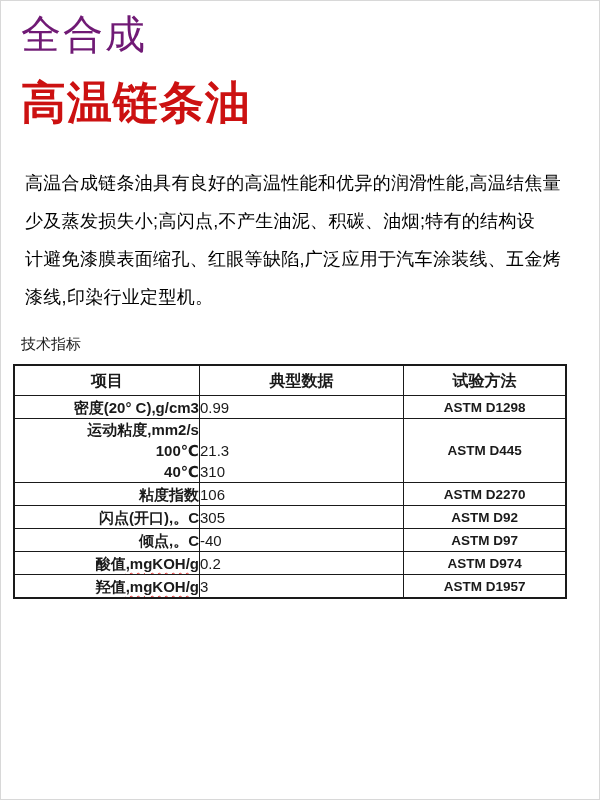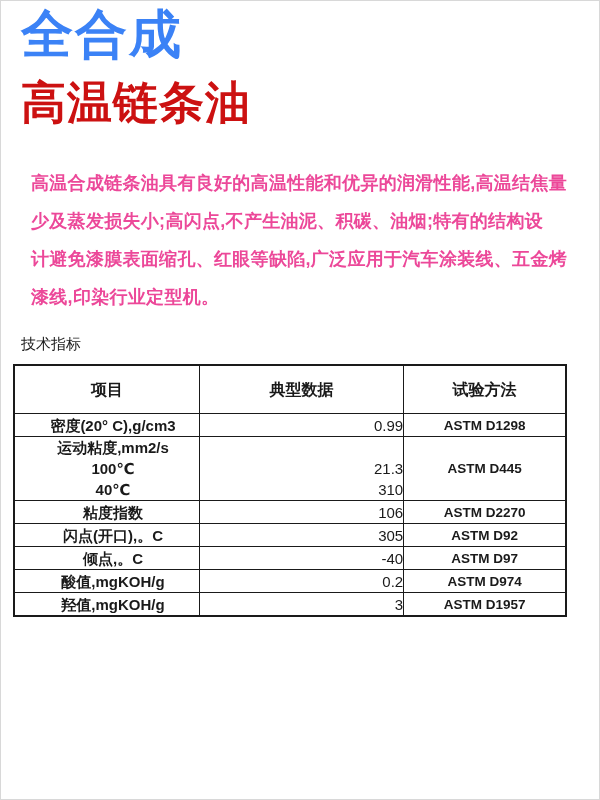--- a/index.html
+++ b/index.html
@@ -8,36 +8,36 @@
     background:#ffffff;
     border:1px solid #d8d8d8;
     box-sizing:border-box;
     overflow:hidden;
     font-family:"Liberation Sans","DejaVu Sans",sans-serif;
     color:#1a1a1a;
   }
   .content{padding:6px 18px 0 20px;}
 
   .title-black{
-    font-size:52px;font-weight:700;line-height:50px;
-    margin:2px 0 0 0;color:#3b82f6;letter-spacing:2px;
+    font-size:40px;font-weight:400;line-height:50px;
+    margin:2px 0 0 0;color:#701a75;letter-spacing:2px;
   }
   .title-red{
     font-size:45px;font-weight:700;line-height:54px;
     margin:32px 0 0 0;letter-spacing:1px;
   }
 
   .bodytext{margin:34px 0 0 0;}
   .section-heading{
     font-size:17px;line-height:38px;margin:0;font-weight:400;
     white-space:pre-line;
   }
   .para{
-    font-size:18px;line-height:38px;margin:10px;font-weight:700;
-    letter-spacing:0.3px;white-space:pre-line;color:#ec4899;
+    font-size:18px;line-height:38px;margin:4px;font-weight:400;
+    letter-spacing:0.3px;white-space:pre-line;color:#000000;
   }
 
   .table-heading{
     font-size:15px;line-height:20px;margin:18px 0 0 0;font-weight:400;
   }
 
   table.tech{
     border-collapse:collapse;
     margin:10px 0 0 -8px;
     width:554px;
@@ -45,38 +45,39 @@
   }
   table.tech th, table.tech td{
     border:1.5px solid #1a1a1a;
     vertical-align:middle;
     white-space:pre-line;
     overflow:hidden;
   }
   table.tech{border:2px solid #1a1a1a;}
   th.col-head{
     font-size:16px;font-weight:700;height:21px;
-    text-align:center;padding:13px;line-height:20px;
+    text-align:center;padding:4px;line-height:20px;
   }
   td.item-cell{
-    font-size:15px;font-weight:600;text-align:center;
+    font-size:15px;font-weight:600;text-align:right;
     padding:0 0 0 12px;height:22px;line-height:21px;
   }
   td.value-cell{
-    font-size:15px;font-weight:500;text-align:right;
+    font-size:15px;font-weight:500;text-align:left;
     padding:0;height:22px;line-height:21px;
   }
   td.method-cell{
     font-size:13.5px;font-weight:700;text-align:center;
     padding:0;height:22px;line-height:21px;
     font-family:"Liberation Sans","DejaVu Sans",sans-serif;
     margin-top:40px;
   }
   tr.multi td{height:63px;}
   .spell{
+    text-decoration:underline;
     text-decoration-style:wavy;
     text-decoration-color:#e03030;
     text-decoration-thickness:1px;
     text-underline-offset:3px;
   }
 </style>
 </head>
 <body>
 
 <div class="content">

